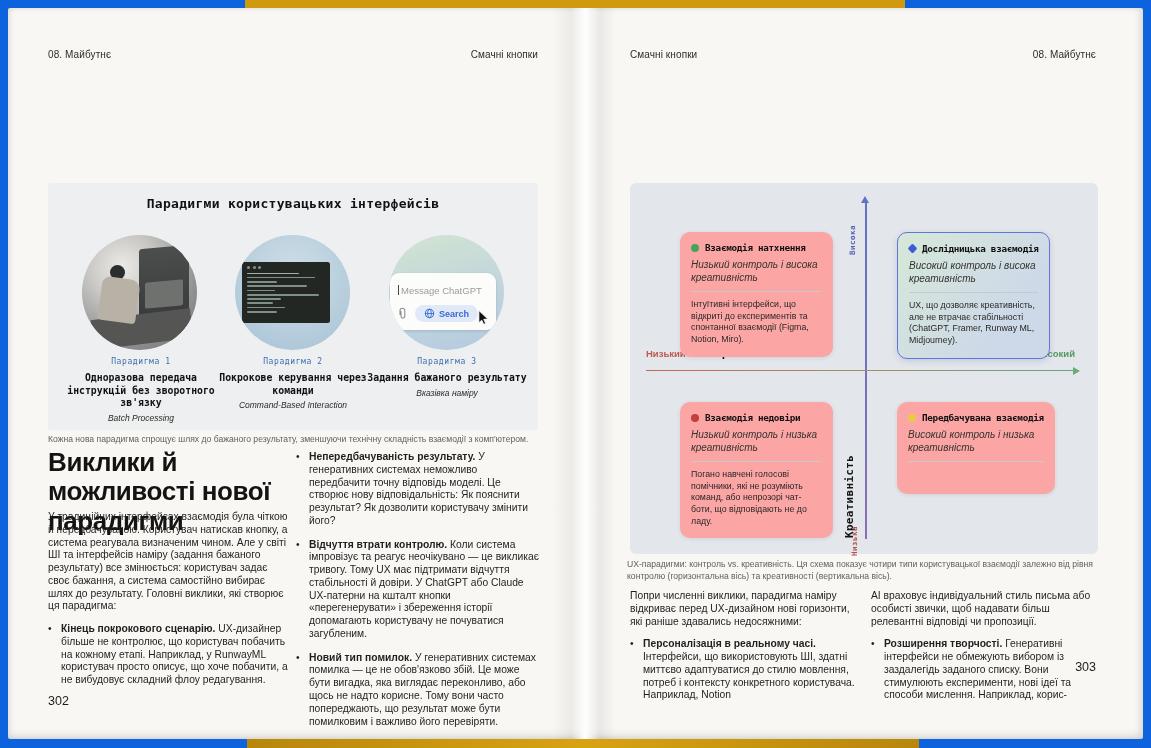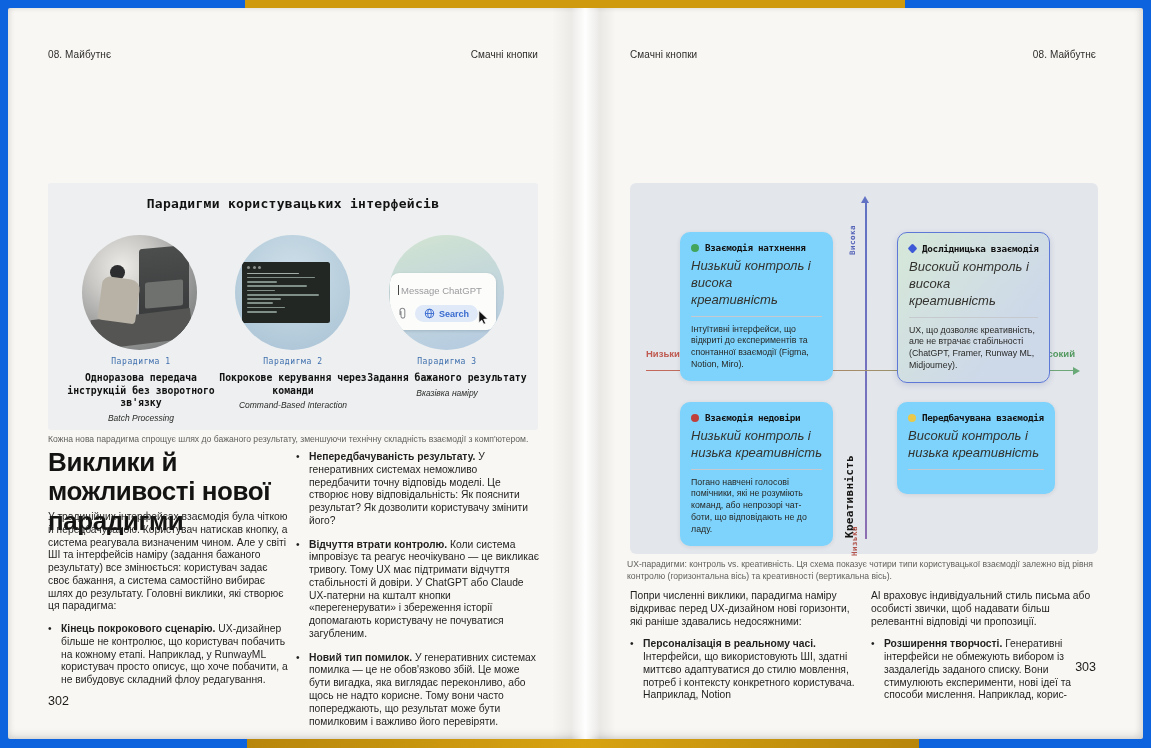--- a/index.html
+++ b/index.html
@@ -64,28 +64,28 @@
   .hline { left:16px; top:187px; width:429px; height:1.4px; background:linear-gradient(90deg,#c4675b, #a98a68 45%, #6aa978); }
   .harrow { left:443px; top:183.5px; width:0; height:0; border-top:4.5px solid transparent; border-bottom:4.5px solid transparent; border-left:7px solid #6aa978; }
   .vert { writing-mode:vertical-rl; transform:rotate(180deg); font-family:"DejaVu Sans Mono", monospace; }
   .y-high { left:218px; top:22px; height:50px; font-size:7.5px; font-weight:bold; color:#5664b8; letter-spacing:0.5px; }
   .y-label { left:213px; top:250px; height:105px; font-size:11px; font-weight:bold; color:#151514; letter-spacing:0.3px; }
   .y-low { left:220px; top:328px; height:45px; font-size:7.5px; font-weight:bold; color:#b2544b; letter-spacing:0.5px; }
   .x-low { left:16px; top:165px; font-size:9.5px; font-weight:bold; color:#bf5a50; }
   .x-label { left:64px; top:162px; font-size:12px; font-weight:bold; color:#131312; }
   .x-high { left:358px; top:165px; width:87px; text-align:right; font-size:9.5px; font-weight:bold; color:#53995f; }
 
-  .qcard { position:absolute; width:153px; min-height:92px; background:#7dd3fc; border-radius:10px;
+  .qcard { position:absolute; width:153px; min-height:92px; background:#fca5a5; border-radius:10px;
            box-shadow:0 1px 4px rgba(30,40,60,0.10); padding:10px 11px 11px; }
   .qcard.tr { background:linear-gradient(128deg,#d6e8d8 0%, #cdd8e9 75%); border:1.5px solid #5d78d7; box-shadow:0 2px 6px rgba(50,70,140,0.18); }
   .qtitle-row { display:flex; align-items:center; gap:6px; margin-bottom:5px; }
   .qdot { width:8px; height:8px; border-radius:50%; flex:none; }
   .qdiamond { width:7px; height:7px; flex:none; background:#3f5ad6; transform:rotate(45deg); border-radius:1.5px; }
   .qtitle { font-family:"DejaVu Sans Mono", monospace; font-weight:bold; font-size:9.3px; color:#111; letter-spacing:-0.3px; white-space:nowrap; }
-  .qsub { font-style:italic; font-size:13px; color:#33332f; line-height:1.3; }
+  .qsub { font-style:italic; font-size:10px; color:#33332f; line-height:1.3; }
   .qdiv { border-top:1px solid #c6c9cd; margin:7px 0 7px; }
   .qbody { font-size:8.8px; line-height:1.33; color:#28282六; color:#282826; }
 </style>
 </head>
 <body>
 
 <div class="stage">
   <div class="abs gold-top"></div>
   <div class="abs gold-bottom"></div>
   <div class="abs book"></div>

